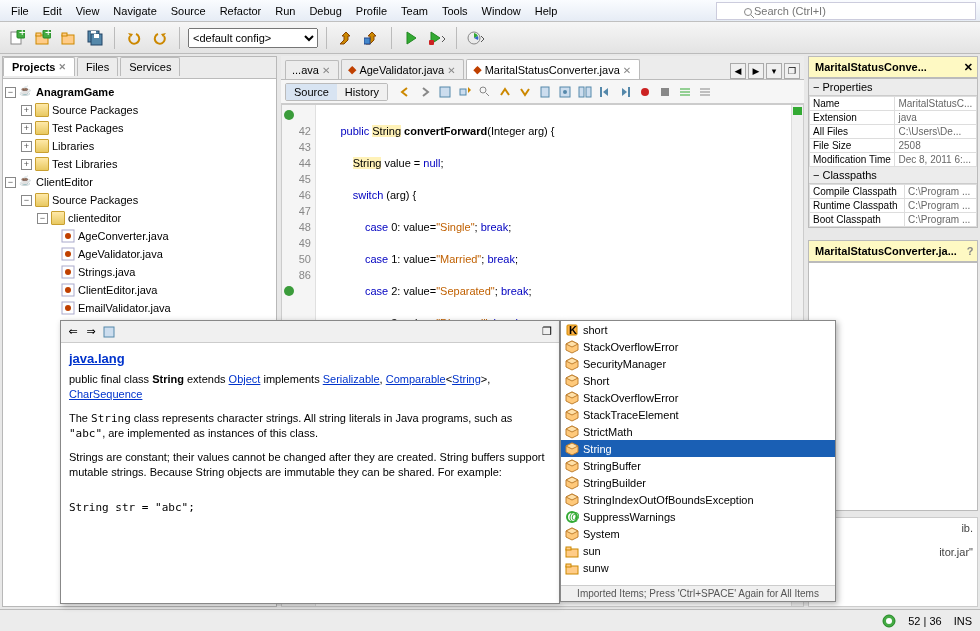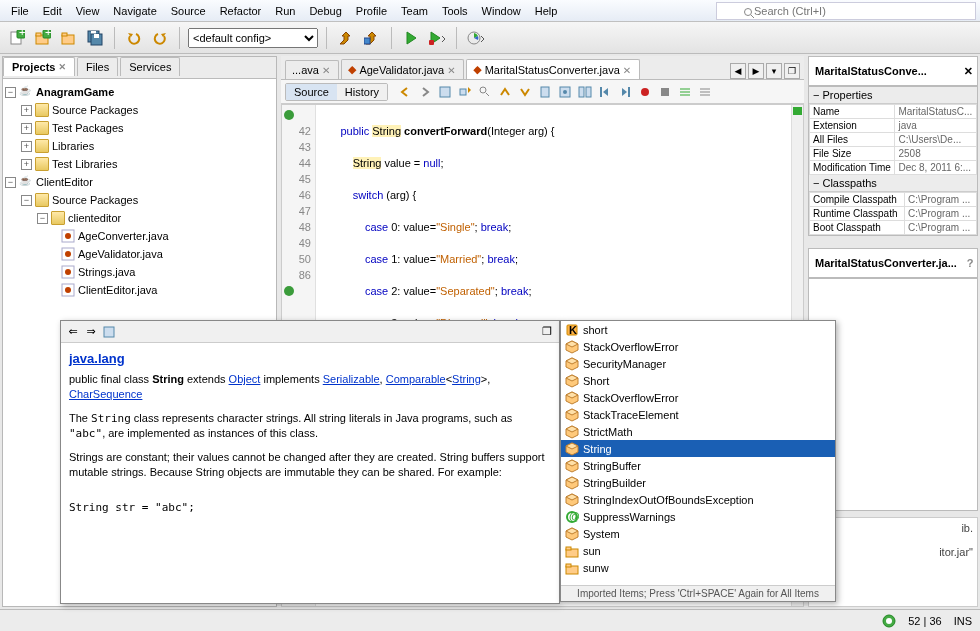--- a/index.html
+++ b/index.html
@@ -40,21 +40,21 @@
 .gutter { width: 34px; background: #f5f5f5; border-right: 1px solid #e0e0e0; text-align: right; padding: 2px 4px 2px 0; color: #888; }
 .gutter .ln { height: 16px; line-height: 16px; position: relative; }
 .gutter .ln .mk { position: absolute; left: 2px; width: 10px; height: 10px; border-radius: 50%; background: #3b9c3b; top: 3px; }
 .codebody { flex: 1; padding: 2px 0; white-space: pre; line-height: 16px; }
 .kw { color: #0000c0; }
 .str { color: #c06000; }
 .hl { background: #fff2b8; }
 .nm { color: #000; font-weight: bold; }
 .codebody .ln51 { background: #e6f2ff; }
 .right { width: 170px; margin: 2px; display: flex; flex-direction: column; }
-.right-tab { display: flex; background: #ffffff; height: 30px; align-items: center; border: 1px solid #bbb; }
+.right-tab { display: flex; background: #fef9c3; height: 22px; align-items: center; border: 1px solid #bbb; }
 .right-tab span { padding: 2px 6px; font-weight: bold; }
 .right-tab .x { margin-left: auto; padding: 0 4px; }
 .props { border: 1px solid #bbb; background: #fff; }
 .props .hdr { background: #ececec; padding: 2px 4px; border-bottom: 1px solid #ccc; display: flex; align-items: center; gap: 3px; }
 .props table { width: 100%; border-collapse: collapse; }
 .props td { border: 1px solid #ddd; padding: 1px 3px; font-size: 10px; }
 .props td.v { color: #666; }
 .doc-popup { position: absolute; left: 60px; top: 320px; width: 500px; height: 284px; background: #fff; border: 1px solid #888; box-shadow: 2px 2px 6px rgba(0,0,0,0.3); z-index: 10; overflow: hidden; display: flex; flex-direction: column; }
 .doc-popup .doc-tb { height: 22px; background: #f0f0f0; border-bottom: 1px solid #ccc; display: flex; align-items: center; padding: 2px 4px; gap: 2px; }
 .doc-popup .doc-tb .db { width: 16px; height: 16px; display: flex; align-items: center; justify-content: center; }
@@ -277,20 +277,30 @@
       <div class="node">
           <span class="indent" style="width:56px"></span>
           <span class="icon">
             <svg width="14" height="14">
               <rect x="1" y="1" width="12" height="12" fill="#fff" stroke="#aac"></rect>
               <circle cx="7" cy="7" r="3" fill="#c04000"></circle>
             </svg>
           </span>
           <span>ClientEditor.java</span>
         </div>
+      <div class="node">
+          <span class="indent" style="width:56px"></span>
+          <span class="icon">
+            <svg width="14" height="14">
+              <rect x="1" y="1" width="12" height="12" fill="#fff" stroke="#aac"></rect>
+              <circle cx="7" cy="7" r="3" fill="#c04000"></circle>
+            </svg>
+          </span>
+          <span>EmailValidator.java</span>
+        </div>
     </div>
   </div>
 
   <div class="center">
     <div class="file-tabs">
       <div class="ftab">
           <span>...ava</span>
           <span class="close">✕</span>
         </div>
       <div class="ftab">

